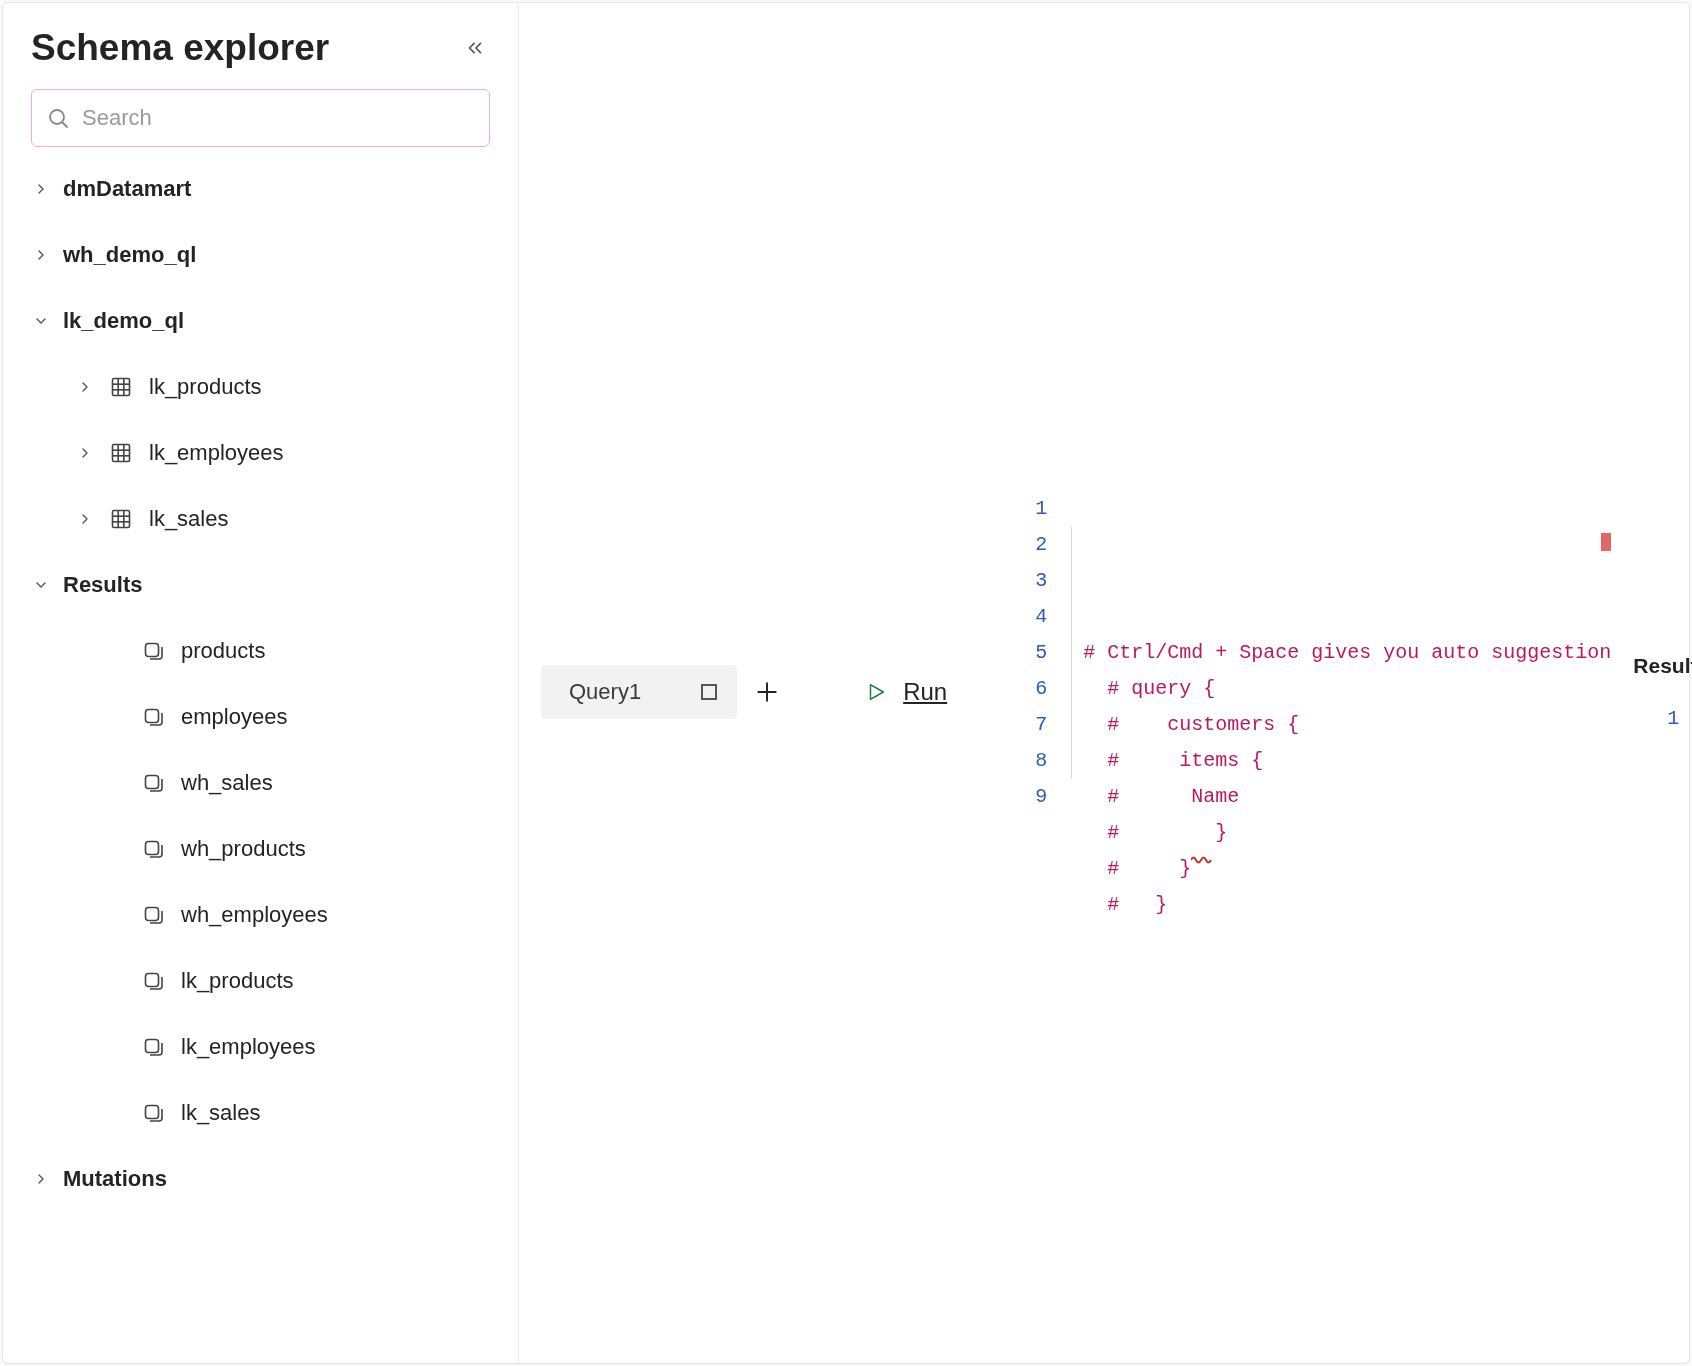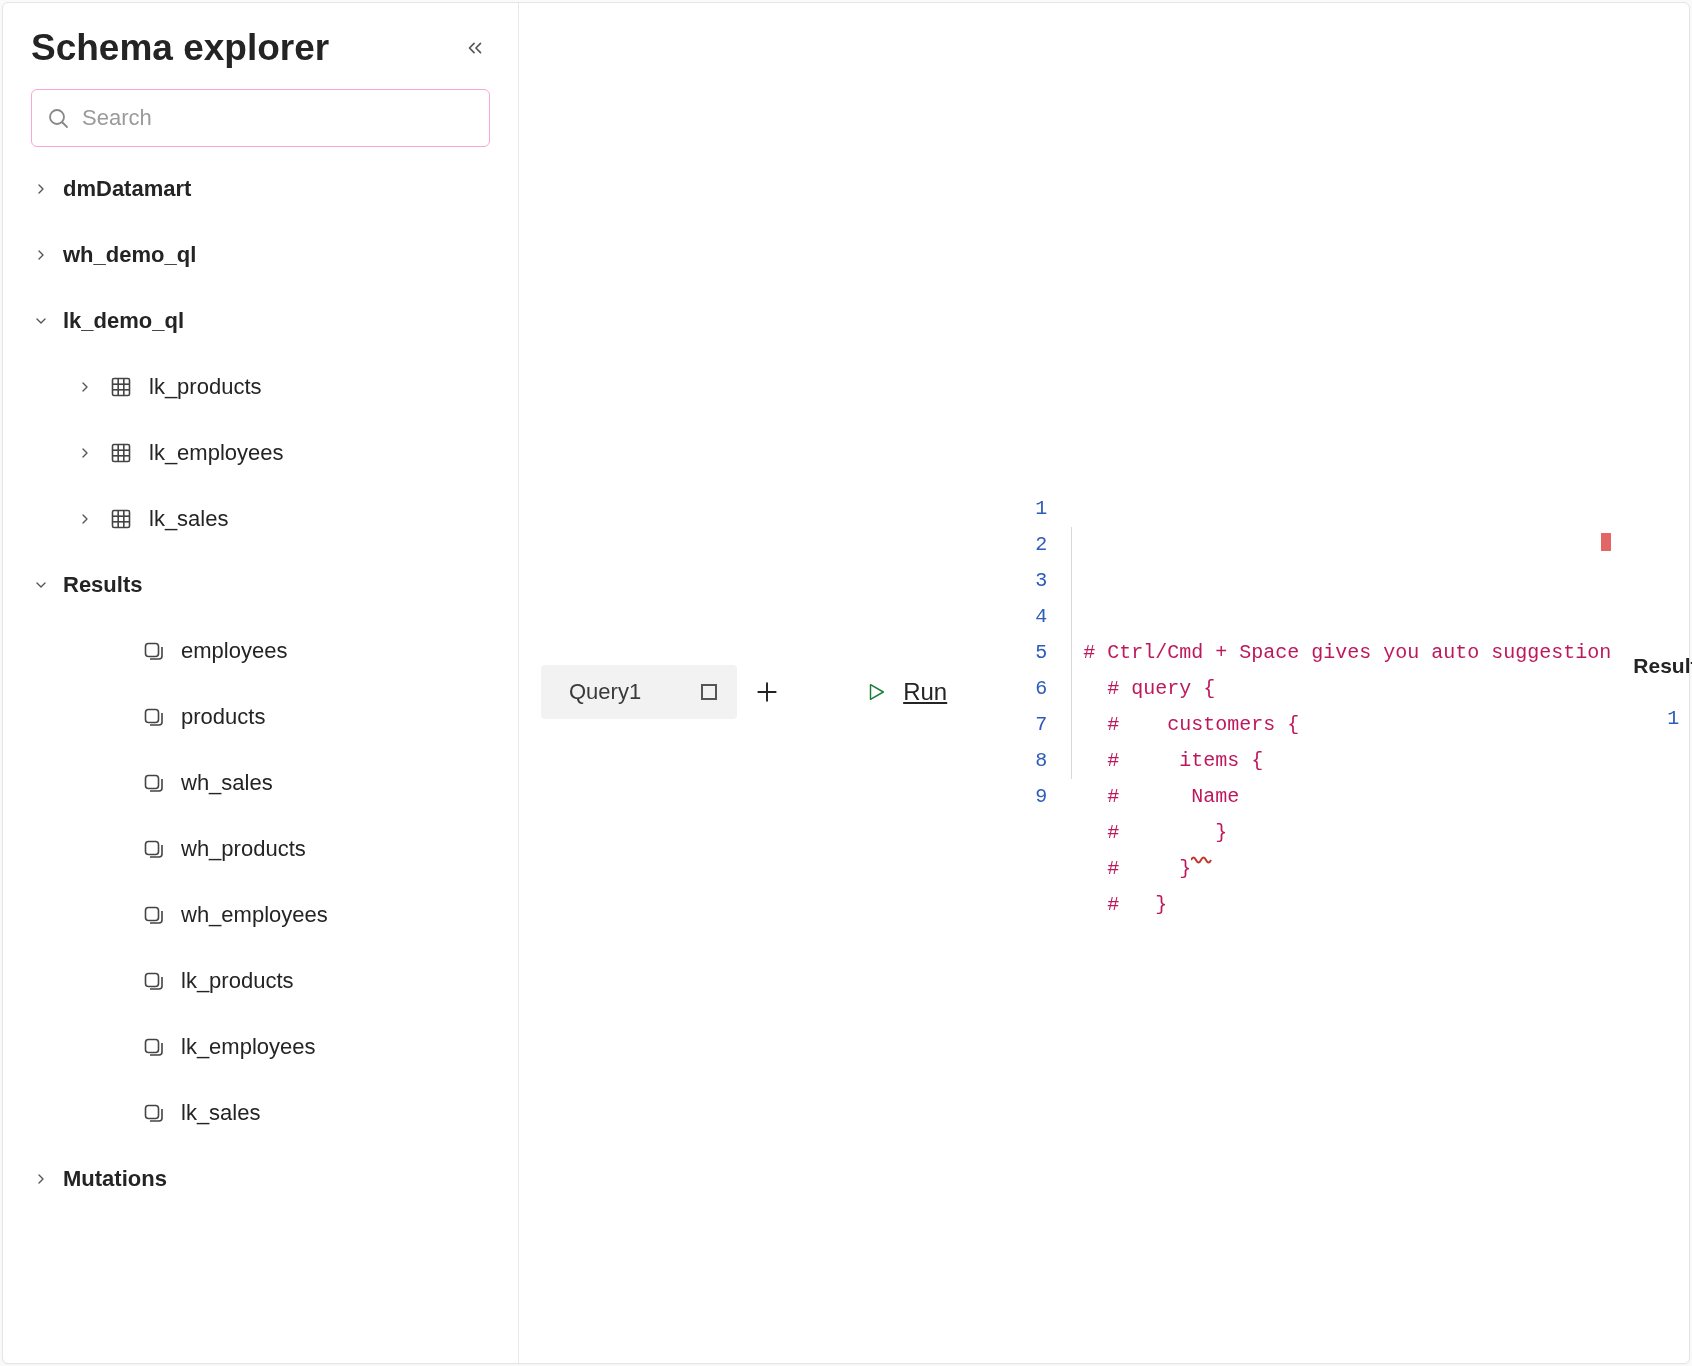--- a/index.html
+++ b/index.html
@@ -390,31 +390,31 @@
           <span class="label">Results</span>
         </div>
         <div class="tree-row indent-2">
           <span class="twisty blank"></span>
           <span class="icon-slot">
             <svg width="24" height="24" viewBox="0 0 24 24" fill="none" stroke="currentColor" stroke-width="1.6">
               <rect x="4.5" y="4.5" width="13" height="13" rx="3"></rect>
               <path d="M9 20 h9 a3 3 0 0 0 3 -3 v-9"></path>
             </svg>
           </span>
+          <span class="label">products</span>
+        </div>
+        <div class="tree-row indent-2">
+          <span class="twisty blank"></span>
+          <span class="icon-slot">
+            <svg width="24" height="24" viewBox="0 0 24 24" fill="none" stroke="currentColor" stroke-width="1.6">
+              <rect x="4.5" y="4.5" width="13" height="13" rx="3"></rect>
+              <path d="M9 20 h9 a3 3 0 0 0 3 -3 v-9"></path>
+            </svg>
+          </span>
           <span class="label">employees</span>
-        </div>
-        <div class="tree-row indent-2">
-          <span class="twisty blank"></span>
-          <span class="icon-slot">
-            <svg width="24" height="24" viewBox="0 0 24 24" fill="none" stroke="currentColor" stroke-width="1.6">
-              <rect x="4.5" y="4.5" width="13" height="13" rx="3"></rect>
-              <path d="M9 20 h9 a3 3 0 0 0 3 -3 v-9"></path>
-            </svg>
-          </span>
-          <span class="label">products</span>
         </div>
         <div class="tree-row indent-2">
           <span class="twisty blank"></span>
           <span class="icon-slot">
             <svg width="24" height="24" viewBox="0 0 24 24" fill="none" stroke="currentColor" stroke-width="1.6">
               <rect x="4.5" y="4.5" width="13" height="13" rx="3"></rect>
               <path d="M9 20 h9 a3 3 0 0 0 3 -3 v-9"></path>
             </svg>
           </span>
           <span class="label">wh_sales</span>

